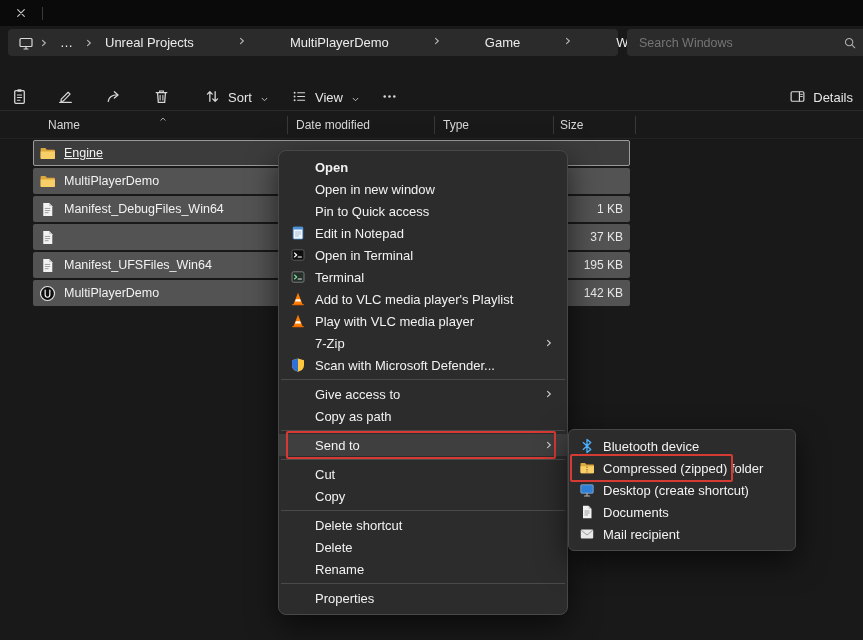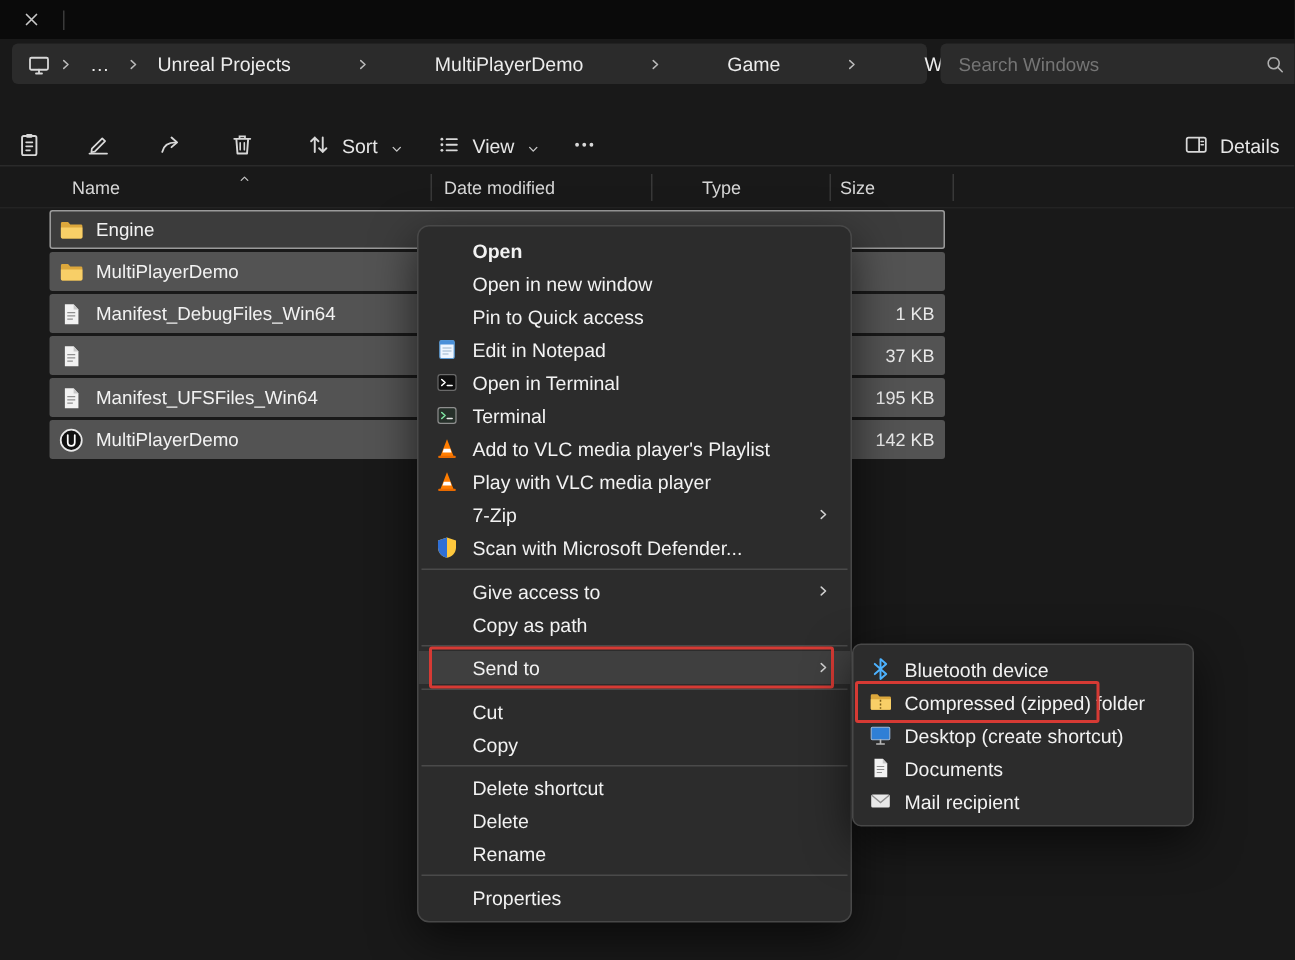--- a/index.html
+++ b/index.html
@@ -40,21 +40,21 @@
   .headers{position:absolute;top:112px;left:0;right:0;height:26px;border-bottom:1px solid #232323;
            font-size:12px;color:#d6d6d6;}
   .col-header{position:absolute;top:6px;white-space:nowrap;}
   .sort-caret{position:absolute;left:158px;top:2px;width:10px;height:10px;}
   .col-sep{position:absolute;top:4px;bottom:4px;width:1px;background:#383838;}
 
   
   .rows{position:absolute;top:140px;left:33px;width:597px;}
   .file-row{position:relative;height:26px;margin-bottom:2px;display:flex;align-items:center;
             background:#535353;border-radius:2px;}
-  .file-row.focused{background:#3c3c3c;outline:1px solid #9a9a9a;outline-offset:-1px;}
+  .file-row.focused{background:#3c3c3c;outline:1px solid #9a9a9a;outline-offset:-1px;text-decoration:underline;}
   .file-icon{width:17px;height:17px;margin-left:6px;}
   .file-name{margin-left:8px;font-size:12.5px;color:#f2f2f2;white-space:nowrap;}
   .file-size{position:absolute;right:7px;font-size:12px;color:#e8e8e8;}
 
   
   .context-menu{position:absolute;left:278px;top:150px;width:290px;background:#2c2c2c;
                 border:1px solid #484848;border-radius:8px;padding:5px 0;box-sizing:border-box;
                 box-shadow:0 10px 30px rgba(0,0,0,.6);z-index:10;}
   .menu-item{position:relative;height:22px;display:flex;align-items:center;
              padding:0 12px 0 36px;font-size:13px;color:#f2f2f2;white-space:nowrap;}
@@ -98,21 +98,21 @@
         <svg viewBox="0 0 16 16">
           <path d="M6 4.5L9.8 8L6 11.5" stroke="#b8b8b8" stroke-width="1.4" fill="none" stroke-linecap="round" stroke-linejoin="round"></path>
         </svg>
       </span>
     <span class="crumb">…</span>
     <span class="icon bc-chev">
         <svg viewBox="0 0 16 16">
           <path d="M6 4.5L9.8 8L6 11.5" stroke="#b8b8b8" stroke-width="1.4" fill="none" stroke-linecap="round" stroke-linejoin="round"></path>
         </svg>
       </span>
-    <span id="crumbs" style="display:flex;align-items:center;gap:32px;">
+    <span id="crumbs" style="display:flex;align-items:flex-start;gap:32px;">
         <span class="crumb">Unreal Projects</span>
         <span class="icon bc-chev">
           <svg viewBox="0 0 16 16">
             <path d="M6 4.5L9.8 8L6 11.5" stroke="#b8b8b8" stroke-width="1.4" fill="none" stroke-linecap="round" stroke-linejoin="round"></path>
           </svg>
         </span>
         <span class="crumb">MultiPlayerDemo</span>
         <span class="icon bc-chev">
           <svg viewBox="0 0 16 16">
             <path d="M6 4.5L9.8 8L6 11.5" stroke="#b8b8b8" stroke-width="1.4" fill="none" stroke-linecap="round" stroke-linejoin="round"></path>
@@ -231,21 +231,21 @@
 </div>
 
 <div class="headers">
   <div class="col-header" style="left:48px">Name</div>
   <span class="icon sort-caret">
       <svg viewBox="0 0 16 16">
         <path d="M4.5 10L8 6.5L11.5 10" stroke="#c0c0c0" stroke-width="1.4" fill="none" stroke-linecap="round" stroke-linejoin="round"></path>
       </svg>
     </span>
   <div class="col-header" style="left:296px">Date modified</div>
-  <div class="col-header" style="left:468px">Type</div>
+  <div class="col-header" style="left:443px">Type</div>
   <div class="col-header" style="left:560px">Size</div>
   <div class="col-sep" style="left:287px"></div>
   <div class="col-sep" style="left:434px"></div>
   <div class="col-sep" style="left:553px"></div>
   <div class="col-sep" style="left:635px"></div>
 </div>
 
 <div class="rows" id="file-rows">
     <div class="file-row focused">
       <span class="icon file-icon">

